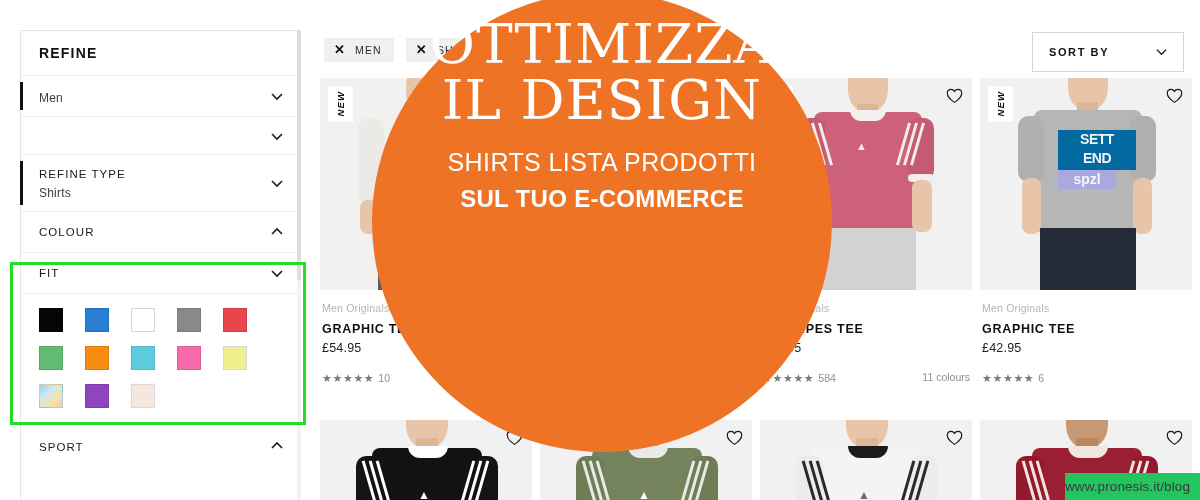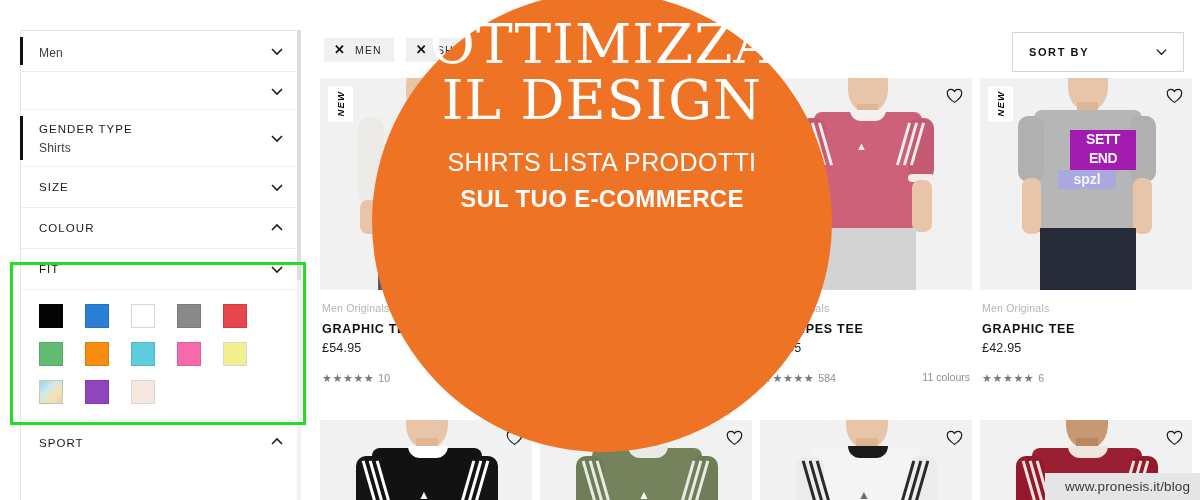--- a/index.html
+++ b/index.html
@@ -82,21 +82,21 @@
     display: inline-flex; align-items: center; gap: 9px;
     background: #f0f0f0; padding: 6px 12px 6px 10px;
     font-size: 10.5px; letter-spacing: 1.15px; color: #2a2a2a; font-weight: 500;
   }
   .chip .x { font-size: 13px; font-weight: bold; color:#111; line-height: 10px; }
   .clearall {
     font-size: 11.5px; color: #5a5a5a; text-decoration: underline; letter-spacing: .15px;
     margin-left: 6px;
   }
   .sortby {
-    position: absolute; right: 8px; top: 2px; width: 172px; height: 40px;
+    position: absolute; right: 8px; top: 2px; width: 152px; height: 40px;
     border: 1px solid #d4d4d4; background: #fff;
     display: flex; align-items: center; justify-content: space-between;
     padding: 0 14px 0 16px;
   }
   .sortby span { font-size: 11px; font-weight: bold; letter-spacing: 1.6px; color: #111; }
 
   
   .grid { position: absolute; left: 320px; top: 78px; width: 872px; height: 422px; }
   .card { position: absolute; top: 0; width: 212px; }
   .card .photo {
@@ -154,32 +154,33 @@
     font-size: 25px; letter-spacing: .4px; font-weight: normal; margin-top: 22px;
     line-height: 1;
   }
   .c4 {
     font-size: 24px; font-weight: bold; letter-spacing: .3px; margin-top: 12px;
     line-height: 1;
   }
 
   .watermark {
     position: absolute; right: 0; bottom: 0; z-index: 50;
-    background: #e5e5e5; color: #3a3a3a;
-    font-size: 13.5px; padding: 6px 10px 6px 20px;
+    background: #22c55e; color: #3a3a3a;
+    font-size: 13.5px; padding: 6px 10px 6px 0;
     letter-spacing: .1px;
   }
 </style>
 </head>
 <body>
 
 <div id="root">
 
   <div class="sidebar">
 
+    <div class="refine-head">REFINE</div>
 
     <div class="frow tall">
       <div class="bar"></div>
       <div class="fvalue">Men</div>
       <div class="chev">
         <svg viewBox="0 0 14 14" width="14" height="14">
             <polyline points="2,5 7,10 12,5" fill="none" stroke="#1c1c1c" stroke-width="1.6"></polyline>
           </svg>
       </div>
     </div>
@@ -187,37 +188,29 @@
     <div class="frow">
       <div class="chev">
         <svg viewBox="0 0 14 14" width="14" height="14">
             <polyline points="2,5 7,10 12,5" fill="none" stroke="#1c1c1c" stroke-width="1.6"></polyline>
           </svg>
       </div>
     </div>
 
     <div class="frow tall">
       <div class="bar"></div>
-      <div class="flabel">GENDER TYPE</div>
+      <div class="flabel">REFINE TYPE</div>
       <div class="fvalue">Shirts</div>
       <div class="chev">
         <svg viewBox="0 0 14 14" width="14" height="14">
             <polyline points="2,5 7,10 12,5" fill="none" stroke="#1c1c1c" stroke-width="1.6"></polyline>
           </svg>
       </div>
     </div>
 
-    <div class="frow">
-      <div class="flabel">SIZE</div>
-      <div class="chev">
-        <svg viewBox="0 0 14 14" width="14" height="14">
-            <polyline points="2,5 7,10 12,5" fill="none" stroke="#1c1c1c" stroke-width="1.6"></polyline>
-          </svg>
-      </div>
-    </div>
 
     <div class="frow">
       <div class="flabel">COLOUR</div>
       <div class="chev">
         <svg viewBox="0 0 14 14" width="14" height="14">
             <polyline points="2,9 7,4 12,9" fill="none" stroke="#1c1c1c" stroke-width="1.6"></polyline>
           </svg>
       </div>
     </div>
 
@@ -406,21 +399,21 @@
       <div class="photo">
         <div class="bg"></div>
         <div class="head" style="left:88px;top:-22px;width:40px;height:54px"></div>
         <div class="neck" style="left:97px;top:24px;width:21px;height:12px"></div>
         <div class="torso" style="left:54px;top:32px;width:108px;height:122px;background:#b6b6b6;border-radius:8px 8px 0 0"></div>
         <div class="torso" style="left:38px;top:38px;width:26px;height:66px;background:#b0b0b0;border-radius:10px"></div>
         <div class="torso" style="left:150px;top:38px;width:26px;height:66px;background:#b0b0b0;border-radius:10px"></div>
         <div class="arm" style="left:42px;top:100px;width:19px;height:56px;border-radius:8px"></div>
         <div class="arm" style="left:153px;top:100px;width:19px;height:56px;border-radius:8px"></div>
 
-        <div style="position:absolute;left:90px;top:52px;width:66px;height:40px;background:#a21caf">
+        <div style="position:absolute;left:78px;top:52px;width:78px;height:40px;background:#0369a1">
           <div style="color:#f2f6f6;font-size:14px;font-weight:bold;text-align:center;line-height:19px;letter-spacing:-.5px">SETT</div>
           <div style="color:#f2f6f6;font-size:14px;font-weight:bold;text-align:center;line-height:19px;letter-spacing:-.5px">END</div>
         </div>
         <div style="position:absolute;left:78px;top:92px;width:58px;height:19px;background:#a9a9e0">
           <div style="color:#f4f4fb;font-size:14px;font-weight:bold;text-align:center;line-height:19px">spzl</div>
         </div>
         <div class="torso" style="left:60px;top:150px;width:96px;height:64px;background:#262b38"></div>
         <span class="newbadge">NEW</span>
         <span class="heart">
           <svg viewBox="0 0 20 18" width="17" height="16">

